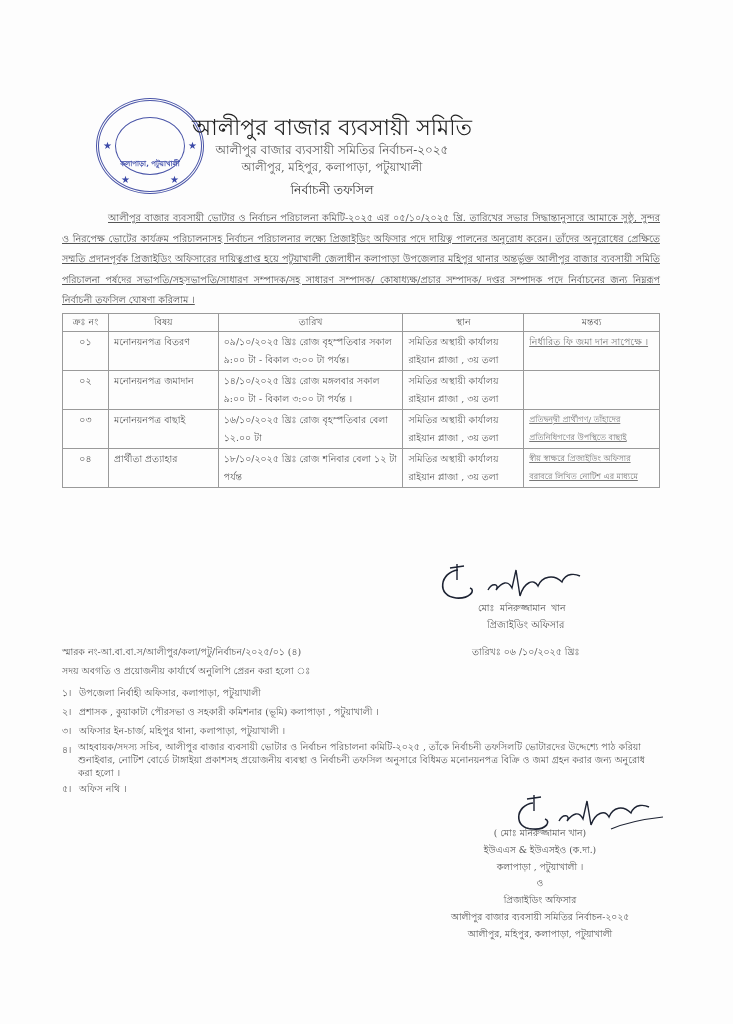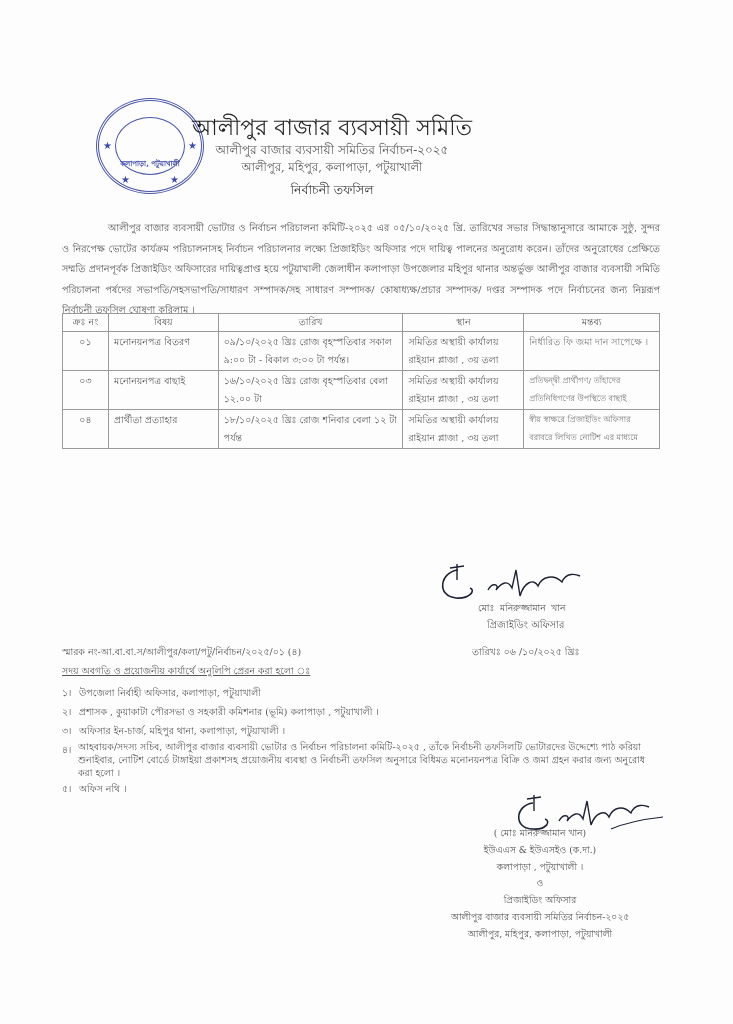--- a/index.html
+++ b/index.html
@@ -25,46 +25,47 @@
   .seal-inner span { font-size: 7px; color: #3c4aa8; font-weight: bold; white-space: nowrap; margin-top: 36px; }
   .seal-star { position: absolute; color: #3c4aa8; font-size: 10px; line-height: 10px; }
 
   .title { position: absolute; left: 0; width: 664px; text-align: center; }
   .t1 { top: 110px; font-size: 22px; color: #222; font-family: "DejaVu Serif", serif; }
   .t2 { top: 141px; font-size: 12px; color: #555; font-family: "DejaVu Serif", serif; }
   .t3 { top: 159px; font-size: 11.5px; color: #555; font-family: "DejaVu Serif", serif; }
   .t4 { top: 181px; font-size: 12.5px; color: #333; font-family: "DejaVu Serif", serif; }
 
   .para {
-    position: absolute; left: 62px; top: 218px; width: 598px;
+    position: absolute; left: 62px; top: 208px; width: 598px;
     font-size: 9.6px; line-height: 20.5px; color: #555; text-align: justify;
     text-indent: 46px;
     font-family: "DejaVu Serif", serif;
+    text-decoration: underline;
   }
 
   table.sched {
     position: absolute; left: 62px; top: 313px; width: 598px;
     border-collapse: collapse; font-size: 9.4px; color: #555;
     font-family: "DejaVu Serif", serif;
   }
   table.sched td, table.sched th {
     border: 1px solid #9a9a9a; vertical-align: top; padding: 1px 5px;
     line-height: 18px; font-weight: normal;
   }
   table.sched th { text-align: center; height: 15px; line-height: 14px; }
   table.sched td.sl { text-align: center; }
-  table.sched td.rem { font-size: 8px; line-height: 18px; color: #777; }
+  table.sched td.rem { font-size: 8px; line-height: 18px; color: #777; text-decoration: underline; }
   table.sched tr.row td { height: 34px; }
   .sig-scribble { position: absolute; font-family: "DejaVu Serif", serif; color: #223; }
   .sig1-name { position: absolute; left: 478px; top: 601px; font-size: 9.2px; color: #555; font-family: Liberation Mono, monospace; }
   .sig1-role { position: absolute; left: 487px; top: 617px; font-size: 9.8px; color: #555; font-family: "DejaVu Serif", serif; }
 
   .memo { position: absolute; left: 62px; top: 645px; font-size: 9.4px; color: #555; font-family: "DejaVu Serif", serif; }
   .memo-date { position: absolute; left: 472px; top: 645px; font-size: 9.4px; color: #555; font-family: "DejaVu Serif", serif; }
-  .cc-intro { position: absolute; left: 62px; top: 664px; font-size: 9.4px; color: #555; font-family: "DejaVu Serif", serif; text-decoration: underline; }
+  .cc-intro { position: absolute; left: 62px; top: 664px; font-size: 9.4px; color: #555; font-family: "DejaVu Serif", serif; }
   .cc-list { position: absolute; left: 62px; top: 683px; width: 600px; font-size: 9.4px; color: #555; font-family: "DejaVu Serif", serif; }
   .cc-item { line-height: 19px; }
   .cc-item .num { display: inline-block; width: 14px; }
 
   .sig2-scribble { position: absolute; left: 515px; top: 793px; }
   .sig2 { position: absolute; left: 400px; width: 280px; text-align: center; font-size: 9.2px; color: #555; font-family: "DejaVu Serif", serif; }
 </style>
 </head>
 <body>
 
@@ -104,20 +105,27 @@
         <th>মন্তব্য</th>
       </tr>
     </thead>
     <tbody>
       <tr class="row">
         <td class="sl">০১</td>
         <td>মনোনয়নপত্র বিতরণ</td>
         <td>০৯/১০/২০২৫ খ্রিঃ রোজ বৃহস্পতিবার সকাল ৯:০০ টা - বিকাল ৩:০০ টা পর্যন্ত।</td>
         <td>সমিতির অস্থায়ী কার্যালয় রাইয়ান প্লাজা , ৩য় তলা</td>
         <td class="rem" style="font-size:9.4px">নির্ধারিত ফি জমা দান সাপেক্ষে ।</td>
+      </tr>
+      <tr class="row">
+        <td class="sl">০২</td>
+        <td>মনোনয়নপত্র জমাদান</td>
+        <td>১৪/১০/২০২৫ খ্রিঃ রোজ মঙ্গলবার সকাল ৯:০০ টা - বিকাল ৩:০০ টা পর্যন্ত ।</td>
+        <td>সমিতির অস্থায়ী কার্যালয় রাইয়ান প্লাজা , ৩য় তলা</td>
+        <td class="rem"></td>
       </tr>
       <tr class="row">
         <td class="sl">০৩</td>
         <td>মনোনয়নপত্র বাছাই</td>
         <td>১৬/১০/২০২৫ খ্রিঃ রোজ বৃহস্পতিবার বেলা ১২.০০ টা</td>
         <td>সমিতির অস্থায়ী কার্যালয় রাইয়ান প্লাজা , ৩য় তলা</td>
         <td class="rem">প্রতিদ্বন্দ্বী প্রার্থীগণ/ তাঁহাদের প্রতিনিধিগণের উপস্থিতে বাছাই</td>
       </tr>
       <tr class="row">
         <td class="sl">০৪</td>

